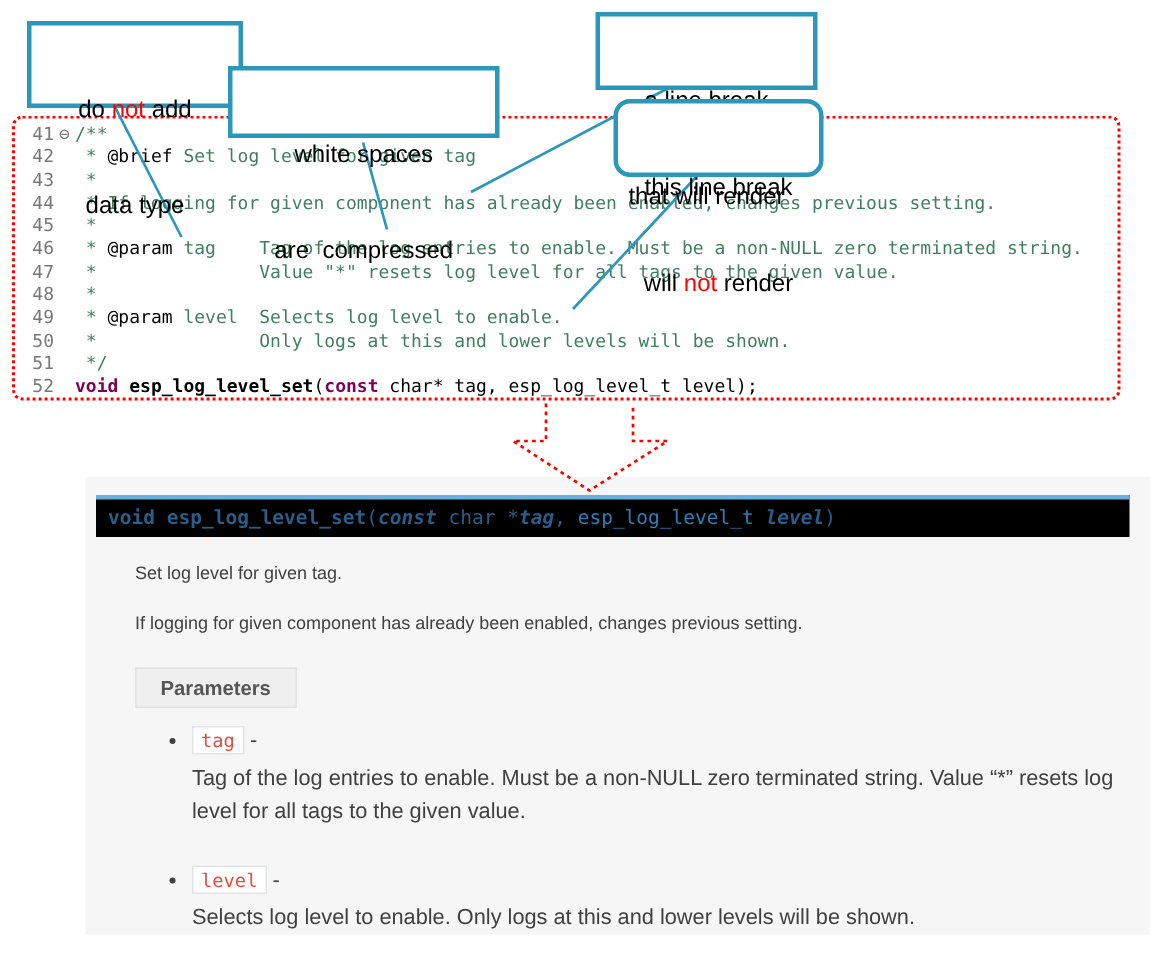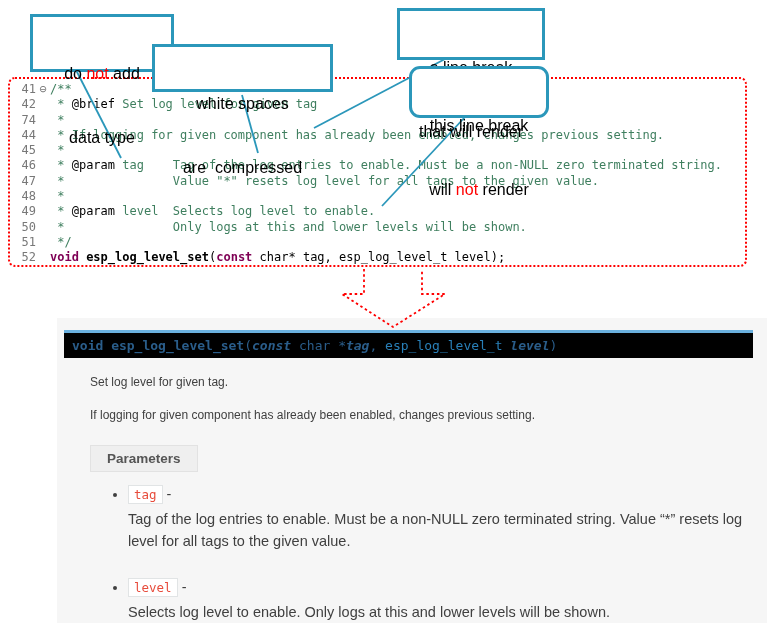--- a/index.html
+++ b/index.html
@@ -21,21 +21,21 @@
   .p{color:#000;}
 
   
   .overlay{position:absolute;left:0;top:0;width:767px;height:637px;z-index:4;pointer-events:none;}
 
   
   .callout{position:absolute;background:#fff;border:3px solid #2b97ba;box-sizing:border-box;
            text-align:center;font-size:16px;line-height:1.32;color:#000;padding:4px 4px;
            z-index:5;white-space:pre-wrap;}
   .red{color:#f00;}
-  #co1{left:30px;top:14px;width:144px;height:58px;}
+  #co1{left:18px;top:14px;width:144px;height:58px;}
   #co2{left:152px;top:44px;width:181px;height:48px;}
   #co3{left:397px;top:8px;width:148px;height:52px;}
   #co4{left:409px;top:66px;width:140px;height:52px;border-radius:11px;}
 
   
   .doc{position:absolute;left:57px;top:318px;width:710px;height:305px;background:#f6f6f6;
        box-sizing:border-box;padding:12px 14px 0 7px;color:#404040;z-index:2;}
   .sig{background:#000000;border-top:3px solid #6ab0de;padding:5px 8px;
        font:13px "DejaVu Sans Mono",monospace;color:#2a5d8a;}
   .sk{font-weight:bold;}
@@ -57,21 +57,21 @@
 </style>
 </head>
 <body>
 
 <div class="stage">
 
   <div class="code-frame">
     <div id="code-lines">
         <div class="cl"><span class="gn">41</span><span class="gf">⊖</span><span class="ct"><span class="c">/**</span></span></div>
         <div class="cl"><span class="gn">42</span><span class="gf"></span><span class="ct"><span class="c"> * </span><span class="d">@brief</span><span class="c"> Set log level for given tag</span></span></div>
-        <div class="cl"><span class="gn">74</span><span class="gf"></span><span class="ct"><span class="c"> *</span></span></div>
+        <div class="cl"><span class="gn">43</span><span class="gf"></span><span class="ct"><span class="c"> *</span></span></div>
         <div class="cl"><span class="gn">44</span><span class="gf"></span><span class="ct"><span class="c"> * If logging for given component has already been enabled, changes previous setting.</span></span></div>
         <div class="cl"><span class="gn">45</span><span class="gf"></span><span class="ct"><span class="c"> *</span></span></div>
         <div class="cl"><span class="gn">46</span><span class="gf"></span><span class="ct"><span class="c"> * </span><span class="d">@param</span><span class="c"> tag    Tag of the log entries to enable. Must be a non-NULL zero terminated string.</span></span></div>
         <div class="cl"><span class="gn">47</span><span class="gf"></span><span class="ct"><span class="c"> *               Value "*" resets log level for all tags to the given value.</span></span></div>
         <div class="cl"><span class="gn">48</span><span class="gf"></span><span class="ct"><span class="c"> *</span></span></div>
         <div class="cl"><span class="gn">49</span><span class="gf"></span><span class="ct"><span class="c"> * </span><span class="d">@param</span><span class="c"> level  Selects log level to enable.</span></span></div>
         <div class="cl"><span class="gn">50</span><span class="gf"></span><span class="ct"><span class="c"> *               Only logs at this and lower levels will be shown.</span></span></div>
         <div class="cl"><span class="gn">51</span><span class="gf"></span><span class="ct"><span class="c"> */</span></span></div>
         <div class="cl"><span class="gn">52</span><span class="gf"></span><span class="ct"><span class="k">void</span><span class="p"> </span><span class="fn">esp_log_level_set</span><span class="p">(</span><span class="k">const</span><span class="p"> char* tag, esp_log_level_t level);</span></span></div>
       </div>

